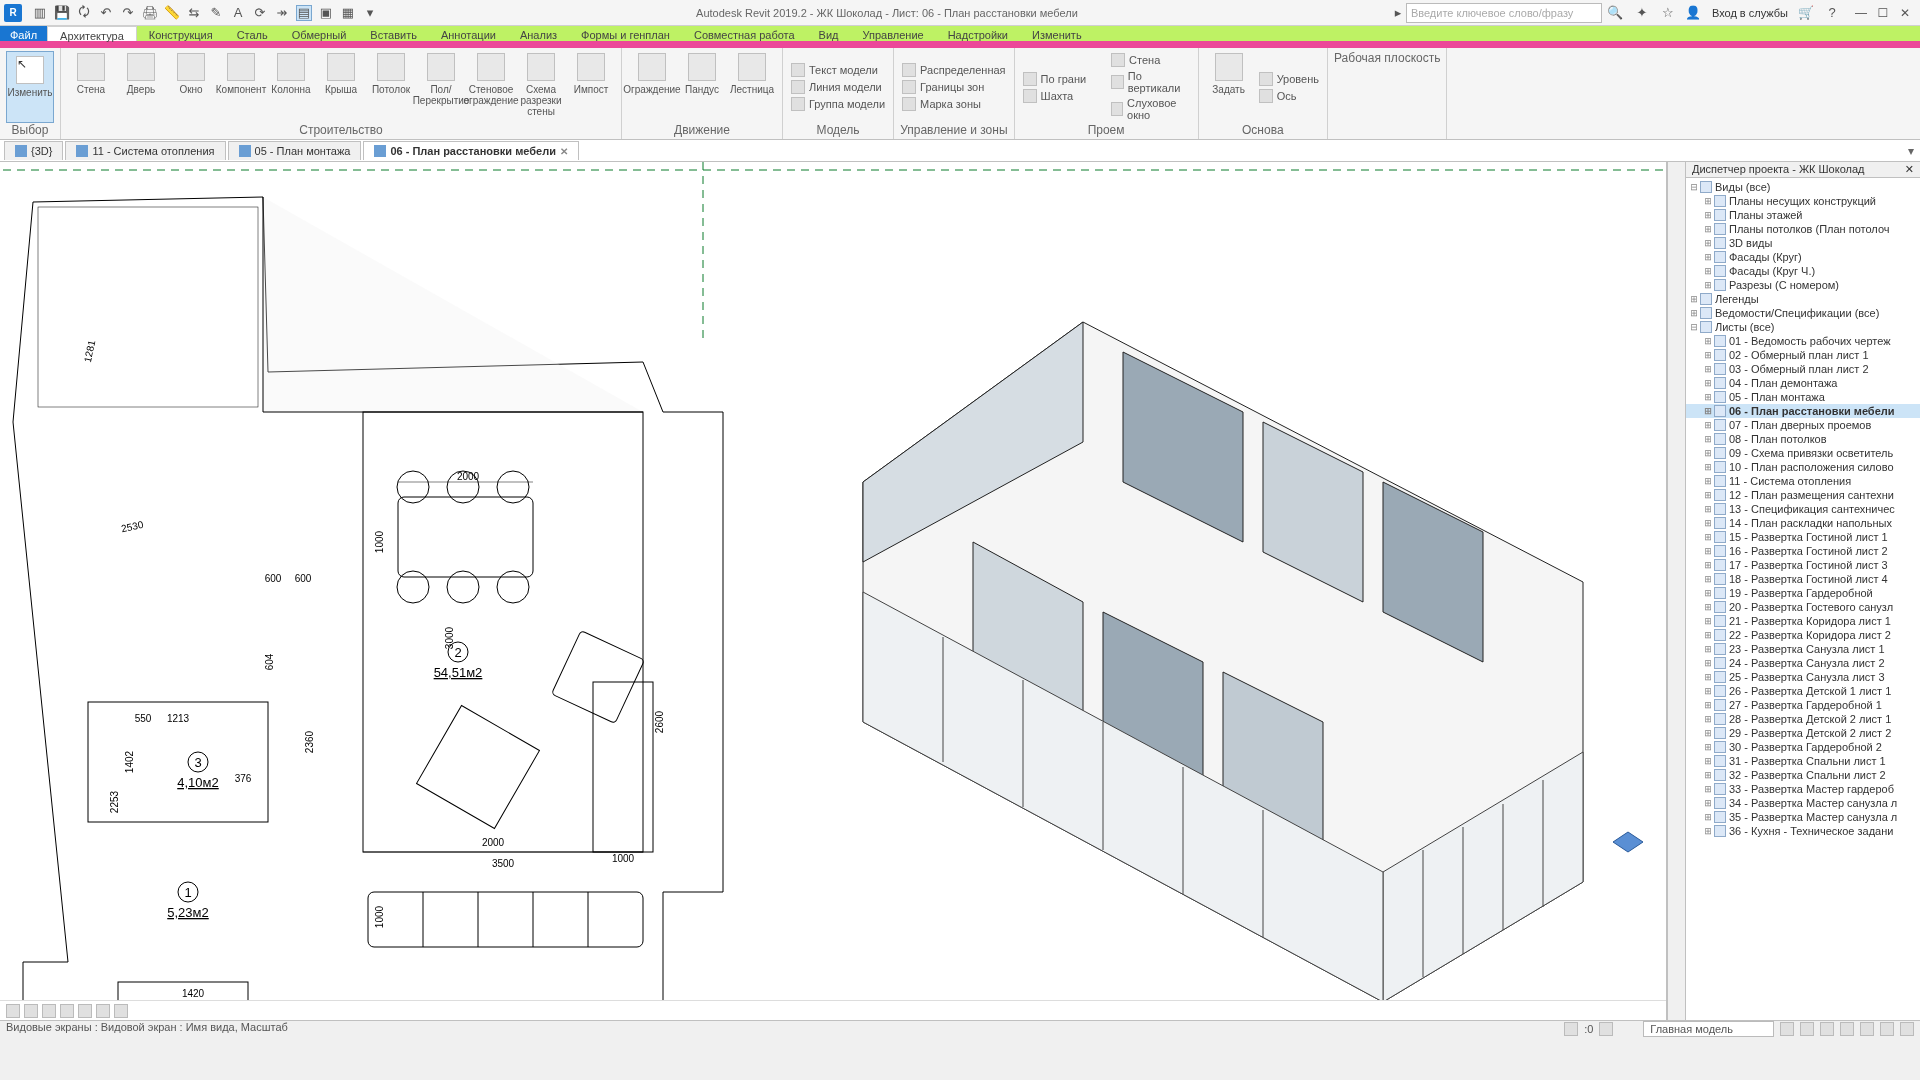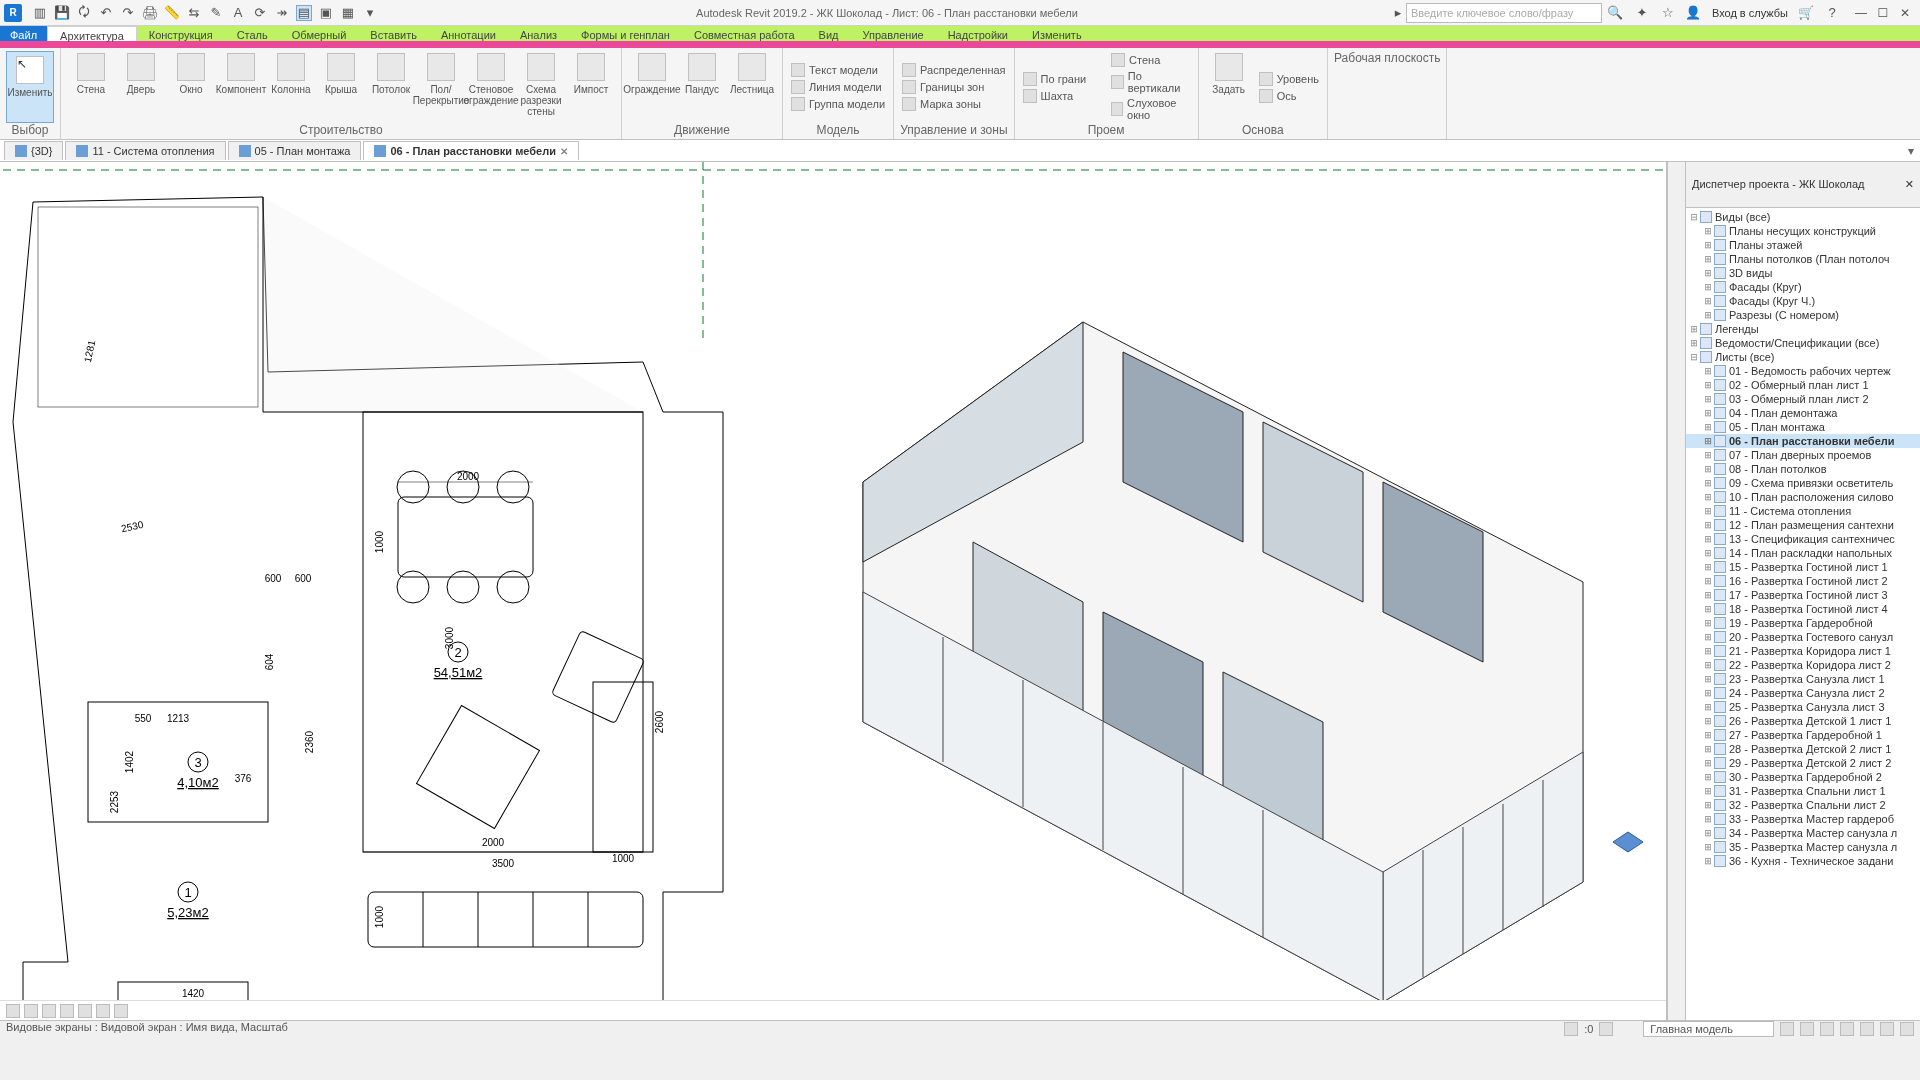--- a/index.html
+++ b/index.html
@@ -37,21 +37,21 @@
 .vtab.active { background:#fff; font-weight:bold; }
 .vtab .vico { width:12px; height:12px; background:#6a9ed4; }
 .vtab .close { color:#888; font-size:10px; }
 
 .main { display:flex; height:858px; }
 .canvas { flex:1; background:#fff; position:relative; overflow:hidden; border-right:1px solid #c0c0c0; }
 .canvas svg { width:100%; height:100%; }
 .scroll-v { width:18px; background:#f0f0f0; border-left:1px solid #c0c0c0; }
 
 .browser { width:235px; background:#fff; border-left:1px solid #c0c0c0; display:flex; flex-direction:column; }
-.browser-title { background:#f0f0f0; border-bottom:1px solid #c0c0c0; padding:16px 6px; font-size:11px; display:flex; justify-content:space-between; }
+.browser-title { background:#f0f0f0; border-bottom:1px solid #c0c0c0; padding:1px 6px; font-size:11px; display:flex; justify-content:space-between; }
 .tree { flex:1; overflow-y:auto; padding:2px 0; }
 .tnode { display:flex; align-items:center; padding:1px 2px; font-size:11px; white-space:nowrap; overflow:hidden; }
 .tnode .exp { width:12px; text-align:center; color:#888; font-size:9px; }
 .tnode .tico { width:12px; height:12px; margin-right:3px; background:#dce8f7; border:1px solid #8faac9; flex-shrink:0; }
 .tnode.l0 { padding-left:2px; } .tnode.l1 { padding-left:16px; }
 .tnode.sel { background:#cce4f7; font-weight:bold; }
 
 .statusbar { height:22px; background:#f0f0f0; border-top:1px solid #c0c0c0; display:flex; align-items:flex-start; padding:0 6px; font-size:11px; color:#555; gap:8px; }
 .statusbar .sright { margin-left:auto; display:flex; gap:6px; align-items:center; }
 .sico2 { width:14px; height:14px; background:#e0e0e0; border:1px solid #bbb; }

